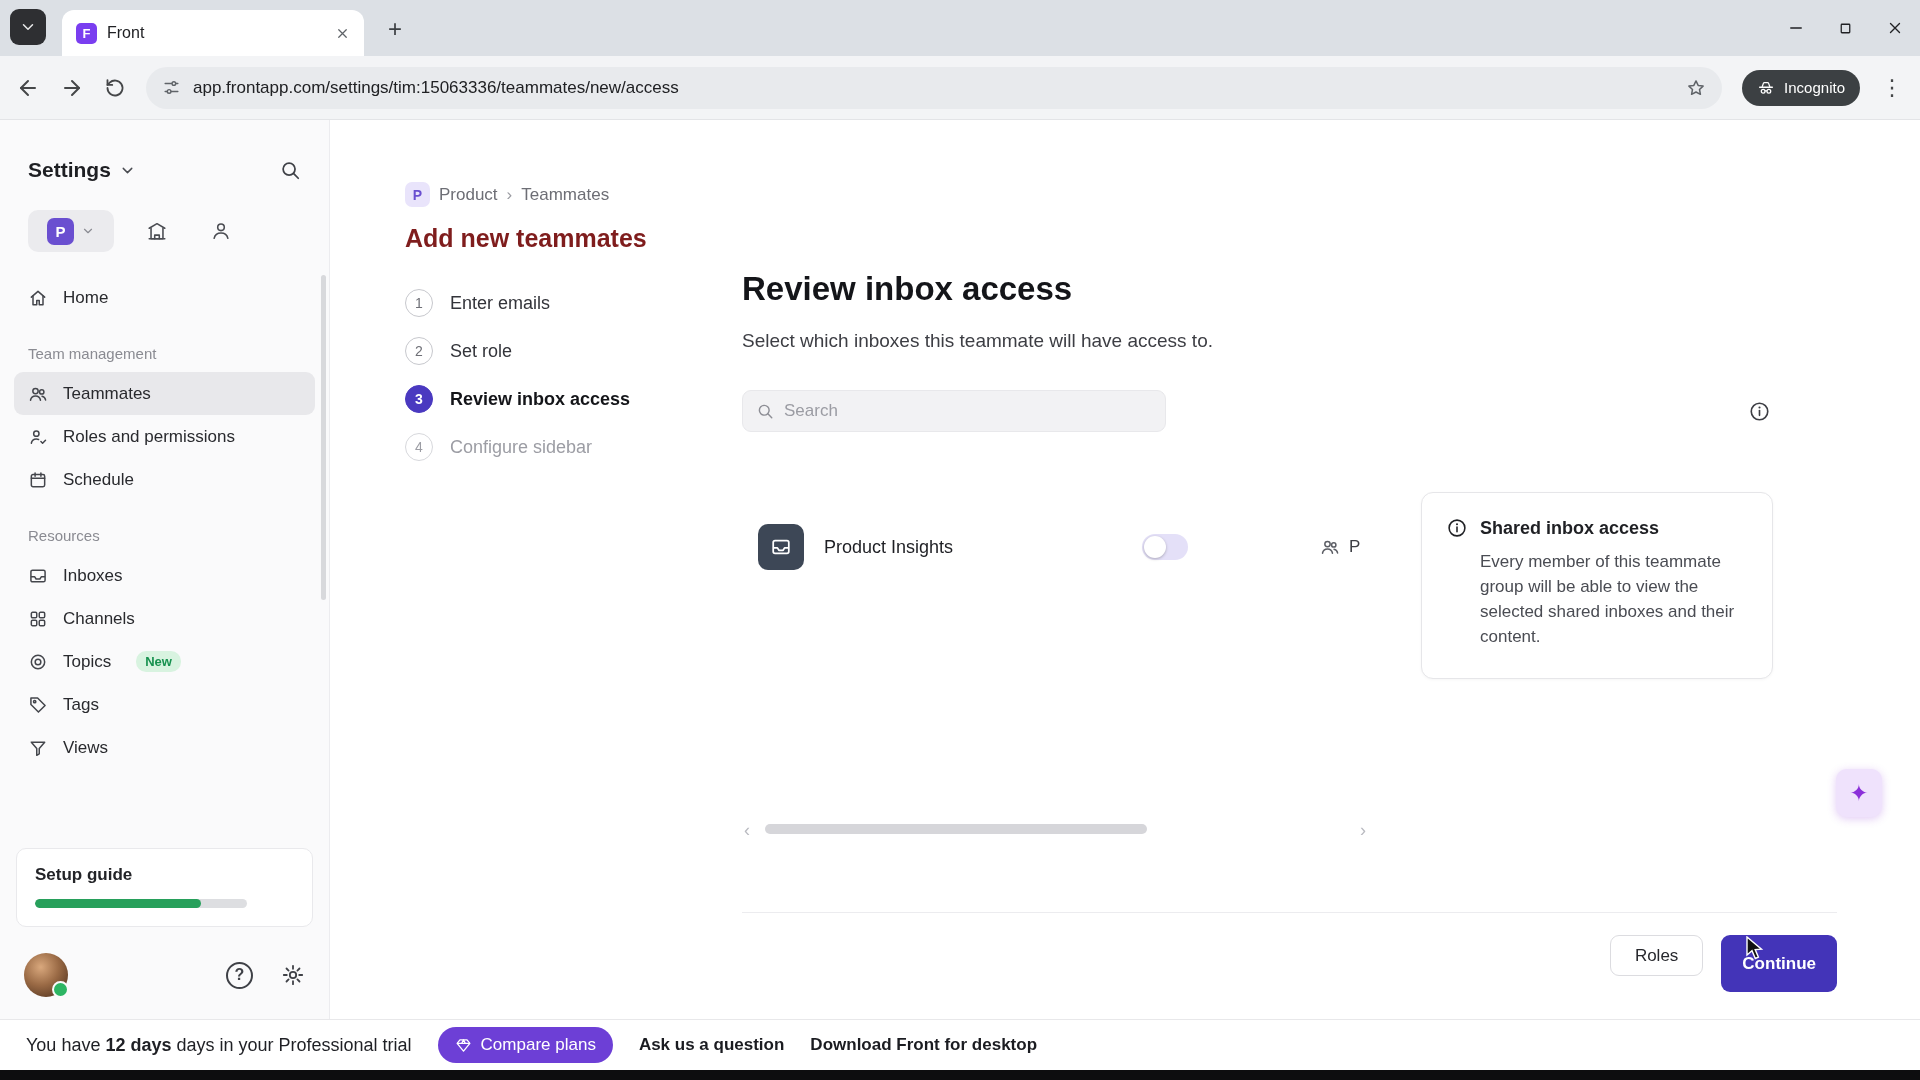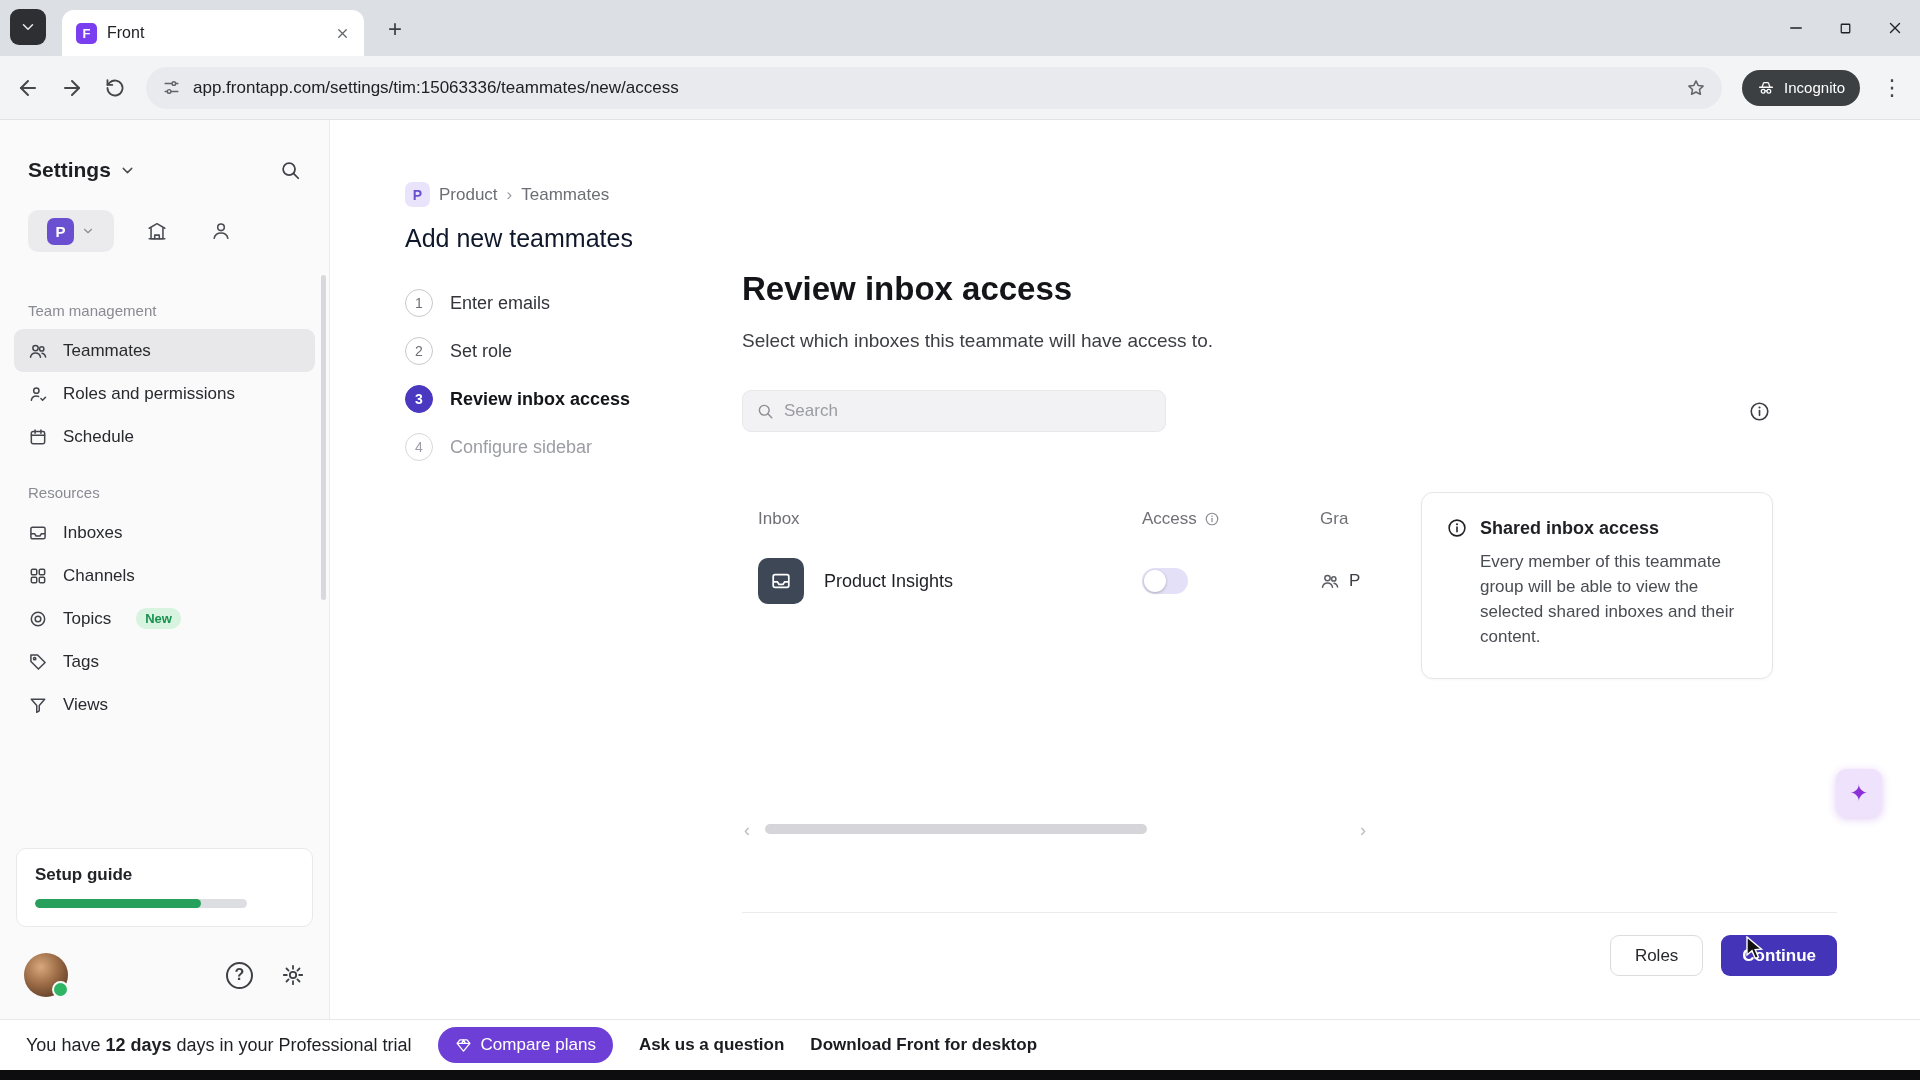--- a/index.html
+++ b/index.html
@@ -52,21 +52,21 @@
   .avatar::after { content:""; position:absolute; right:-1px; bottom:-1px; width:13px; height:13px; border-radius:50%; background:#2db563; border:2.5px solid #fafafb; }
   .help-btn { margin-left:auto; width:27px; height:27px; border-radius:50%; border:2px solid #3f4147; color:#3f4147; font-size:16px; font-weight:700; display:flex; align-items:center; justify-content:center; }
   .gear-btn { margin-left:28px; color:#3f4147; }
 
   
   .content { flex:1; position:relative; background:#fff; }
   .left-col { position:absolute; left:75px; top:62px; width:335px; }
   .breadcrumb { display:flex; align-items:center; gap:9px; font-size:17px; color:#6d6e75; }
   .bc-badge { width:25px; height:25px; border-radius:7px; background:#e9e4fb; color:#6a4fd0; font-weight:700; font-size:14px; display:flex; align-items:center; justify-content:center; }
   .bc-sep { color:#9b9ca2; }
-  .page-title { font-size:25px; font-weight:400; color:#0f172a; margin-top:17px; }
+  .page-title { font-size:25px; font-weight:700; color:#7f1d1d; margin-top:17px; }
   .steps { margin-top:36px; display:flex; flex-direction:column; gap:20px; }
   .step { display:flex; align-items:center; gap:17px; font-size:18px; color:#33343a; }
   .step-circle { width:28px; height:28px; border-radius:50%; border:1.5px solid #c7c8cd; color:#6e6f76; font-size:14px; display:flex; align-items:center; justify-content:center; flex-shrink:0; }
   .step.active .step-circle { background:#4a39c0; border-color:#4a39c0; color:#fff; font-weight:700; }
   .step.active .step-label { font-weight:700; color:#141519; }
   .step.upcoming { color:#9c9da4; }
   .step.upcoming .step-circle { border-color:#d7d8dc; color:#9c9da4; }
 
   .right-col { position:absolute; left:412px; top:0; right:83px; bottom:0; }
   .section-title { position:absolute; top:150px; left:0; font-size:33px; font-weight:700; color:#141519; }
@@ -97,21 +97,21 @@
   .card-body { margin-top:10px; padding-left:34px; font-size:17px; line-height:1.48; color:#4a4c53; }
 
   .hscroll { position:absolute; top:702px; left:0; width:660px; height:16px; }
   .hscroll-left { position:absolute; left:2px; top:-2px; color:#b9bac0; font-size:18px; }
   .hscroll-right { position:absolute; left:618px; top:-2px; color:#b9bac0; font-size:18px; }
   .hscroll-thumb { position:absolute; left:23px; top:2px; width:382px; height:10px; background:#d6d6da; border-radius:6px; cursor:grab; }
 
   .bottom-divider { position:absolute; top:792px; left:0; right:0; height:1px; background:#ececef; }
   .actions { position:absolute; top:815px; right:0; display:flex; gap:18px; }
   .btn-back { height:41px; padding:0 24px; border:1px solid #dcdce0; border-radius:9px; background:#fff; font-size:17px; color:#27282d; display:flex; align-items:center; cursor:pointer; }
-  .btn-continue { height:41px; padding:0 21px; border:none; border-radius:9px; background:#4334b8; font-size:17px; font-weight:600; color:#fff; display:flex; align-items:center; cursor:pointer; }
+  .btn-continue { height:57px; padding:0 21px; border:none; border-radius:9px; background:#4334b8; font-size:17px; font-weight:600; color:#fff; display:flex; align-items:center; cursor:pointer; }
 
   .sparkle-btn { position:absolute; right:38px; top:649px; width:46px; height:48px; border-radius:11px; background:#efe2fc; color:#8b30d9; font-size:23px; display:flex; align-items:center; justify-content:center; box-shadow:0 2px 8px rgba(139,48,217,.25); cursor:pointer; z-index:6; }
 
   
   .footerbar { height:51px; background:#fff; border-top:1px solid #e8e8ea; display:flex; align-items:center; padding:0 26px; gap:26px; }
   .trial-text { font-size:18px; color:#1f2025; }
   .trial-days { font-weight:700; }
   .pill-compare { height:36px; background:#6d3fd6; color:#fff; border-radius:18px; padding:0 17px; display:flex; align-items:center; gap:9px; font-size:17px; font-weight:400; cursor:pointer; }
   .footer-link { font-size:17px; font-weight:700; color:#1b1c21; cursor:pointer; }
   .black-strip { height:10px; background:#0d0d0f; }
@@ -248,20 +248,29 @@
         <span class="ico">
             <svg width="22" height="22" viewBox="0 0 24 24" fill="none" stroke="currentColor" stroke-width="1.7" stroke-linecap="round">
               <circle cx="12" cy="8" r="3.6"></circle>
               <path d="M4.5 20c.8-3.8 3.6-5.8 7.5-5.8s6.7 2 7.5 5.8"></path>
             </svg>
           </span>
       </div>
     </div>
 
     <nav class="nav">
+      <div class="nav-item">
+        <span class="ico">
+            <svg width="20" height="20" viewBox="0 0 24 24" fill="none" stroke="currentColor" stroke-width="1.8" stroke-linecap="round" stroke-linejoin="round">
+              <path d="M4 11l8-7 8 7"></path>
+              <path d="M6 9.5V20h4.5v-5h3v5H18V9.5"></path>
+            </svg>
+          </span>
+        <span>Home</span>
+      </div>
 
       <div class="section-label">Team management</div>
 
       <div class="nav-item selected">
         <span class="ico">
             <svg width="20" height="20" viewBox="0 0 24 24" fill="none" stroke="currentColor" stroke-width="1.8" stroke-linecap="round">
               <circle cx="9" cy="8.5" r="3.2"></circle>
               <path d="M3 19.5c.6-3.4 2.9-5.2 6-5.2s5.4 1.8 6 5.2"></path>
               <circle cx="16.5" cy="9.5" r="2.6"></circle>
               <path d="M16.8 14.6c2.4.4 3.9 2 4.3 4.6"></path>
@@ -409,34 +418,20 @@
         <span class="ico info-btn">
             <svg width="23" height="23" viewBox="0 0 24 24" fill="none" stroke="currentColor" stroke-width="1.7" stroke-linecap="round">
               <circle cx="12" cy="12" r="8.6"></circle>
               <path d="M12 11v5"></path>
               <circle cx="12" cy="7.8" r="1.1" fill="currentColor" stroke="none"></circle>
             </svg>
           </span>
       </div>
 
       <div class="table-area">
-        <div class="thead">
-          <span class="col-inbox">Inbox</span>
-          <span class="col-access">
-            <span>Access</span>
-            <span class="ico" style="color:#8b8c93">
-                <svg width="16" height="16" viewBox="0 0 24 24" fill="none" stroke="currentColor" stroke-width="1.8" stroke-linecap="round">
-                  <circle cx="12" cy="12" r="8.6"></circle>
-                  <path d="M12 11v5"></path>
-                  <circle cx="12" cy="7.8" r="1.1" fill="currentColor" stroke="none"></circle>
-                </svg>
-              </span>
-          </span>
-          <span class="col-grant">Gra</span>
-        </div>
 
         <div class="trow">
           <div class="col-inbox inbox-cell">
             <span class="inbox-icon">
                 <svg width="22" height="22" viewBox="0 0 24 24" fill="none" stroke="currentColor" stroke-width="1.9" stroke-linejoin="round">
                   <rect x="3.5" y="5" width="17" height="14" rx="2"></rect>
                   <path d="M3.5 13h4.6l1.6 2.6h4.6l1.6-2.6h4.6"></path>
                 </svg>
               </span>
             <span class="inbox-name">Product Insights</span>

